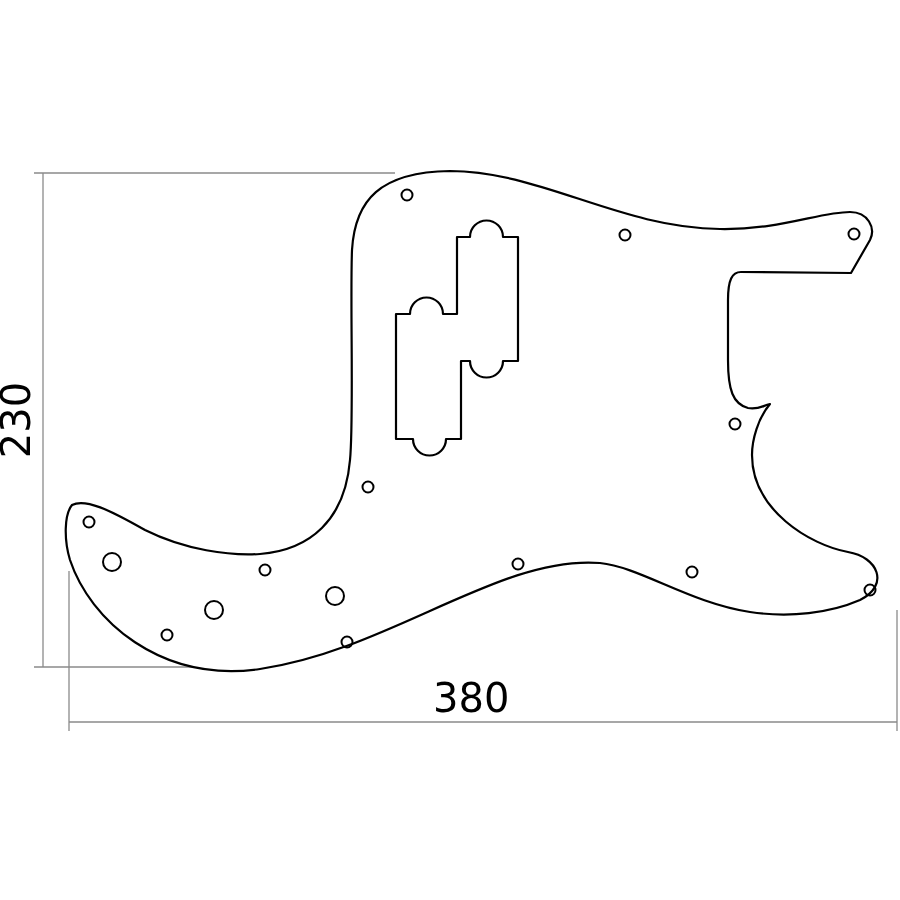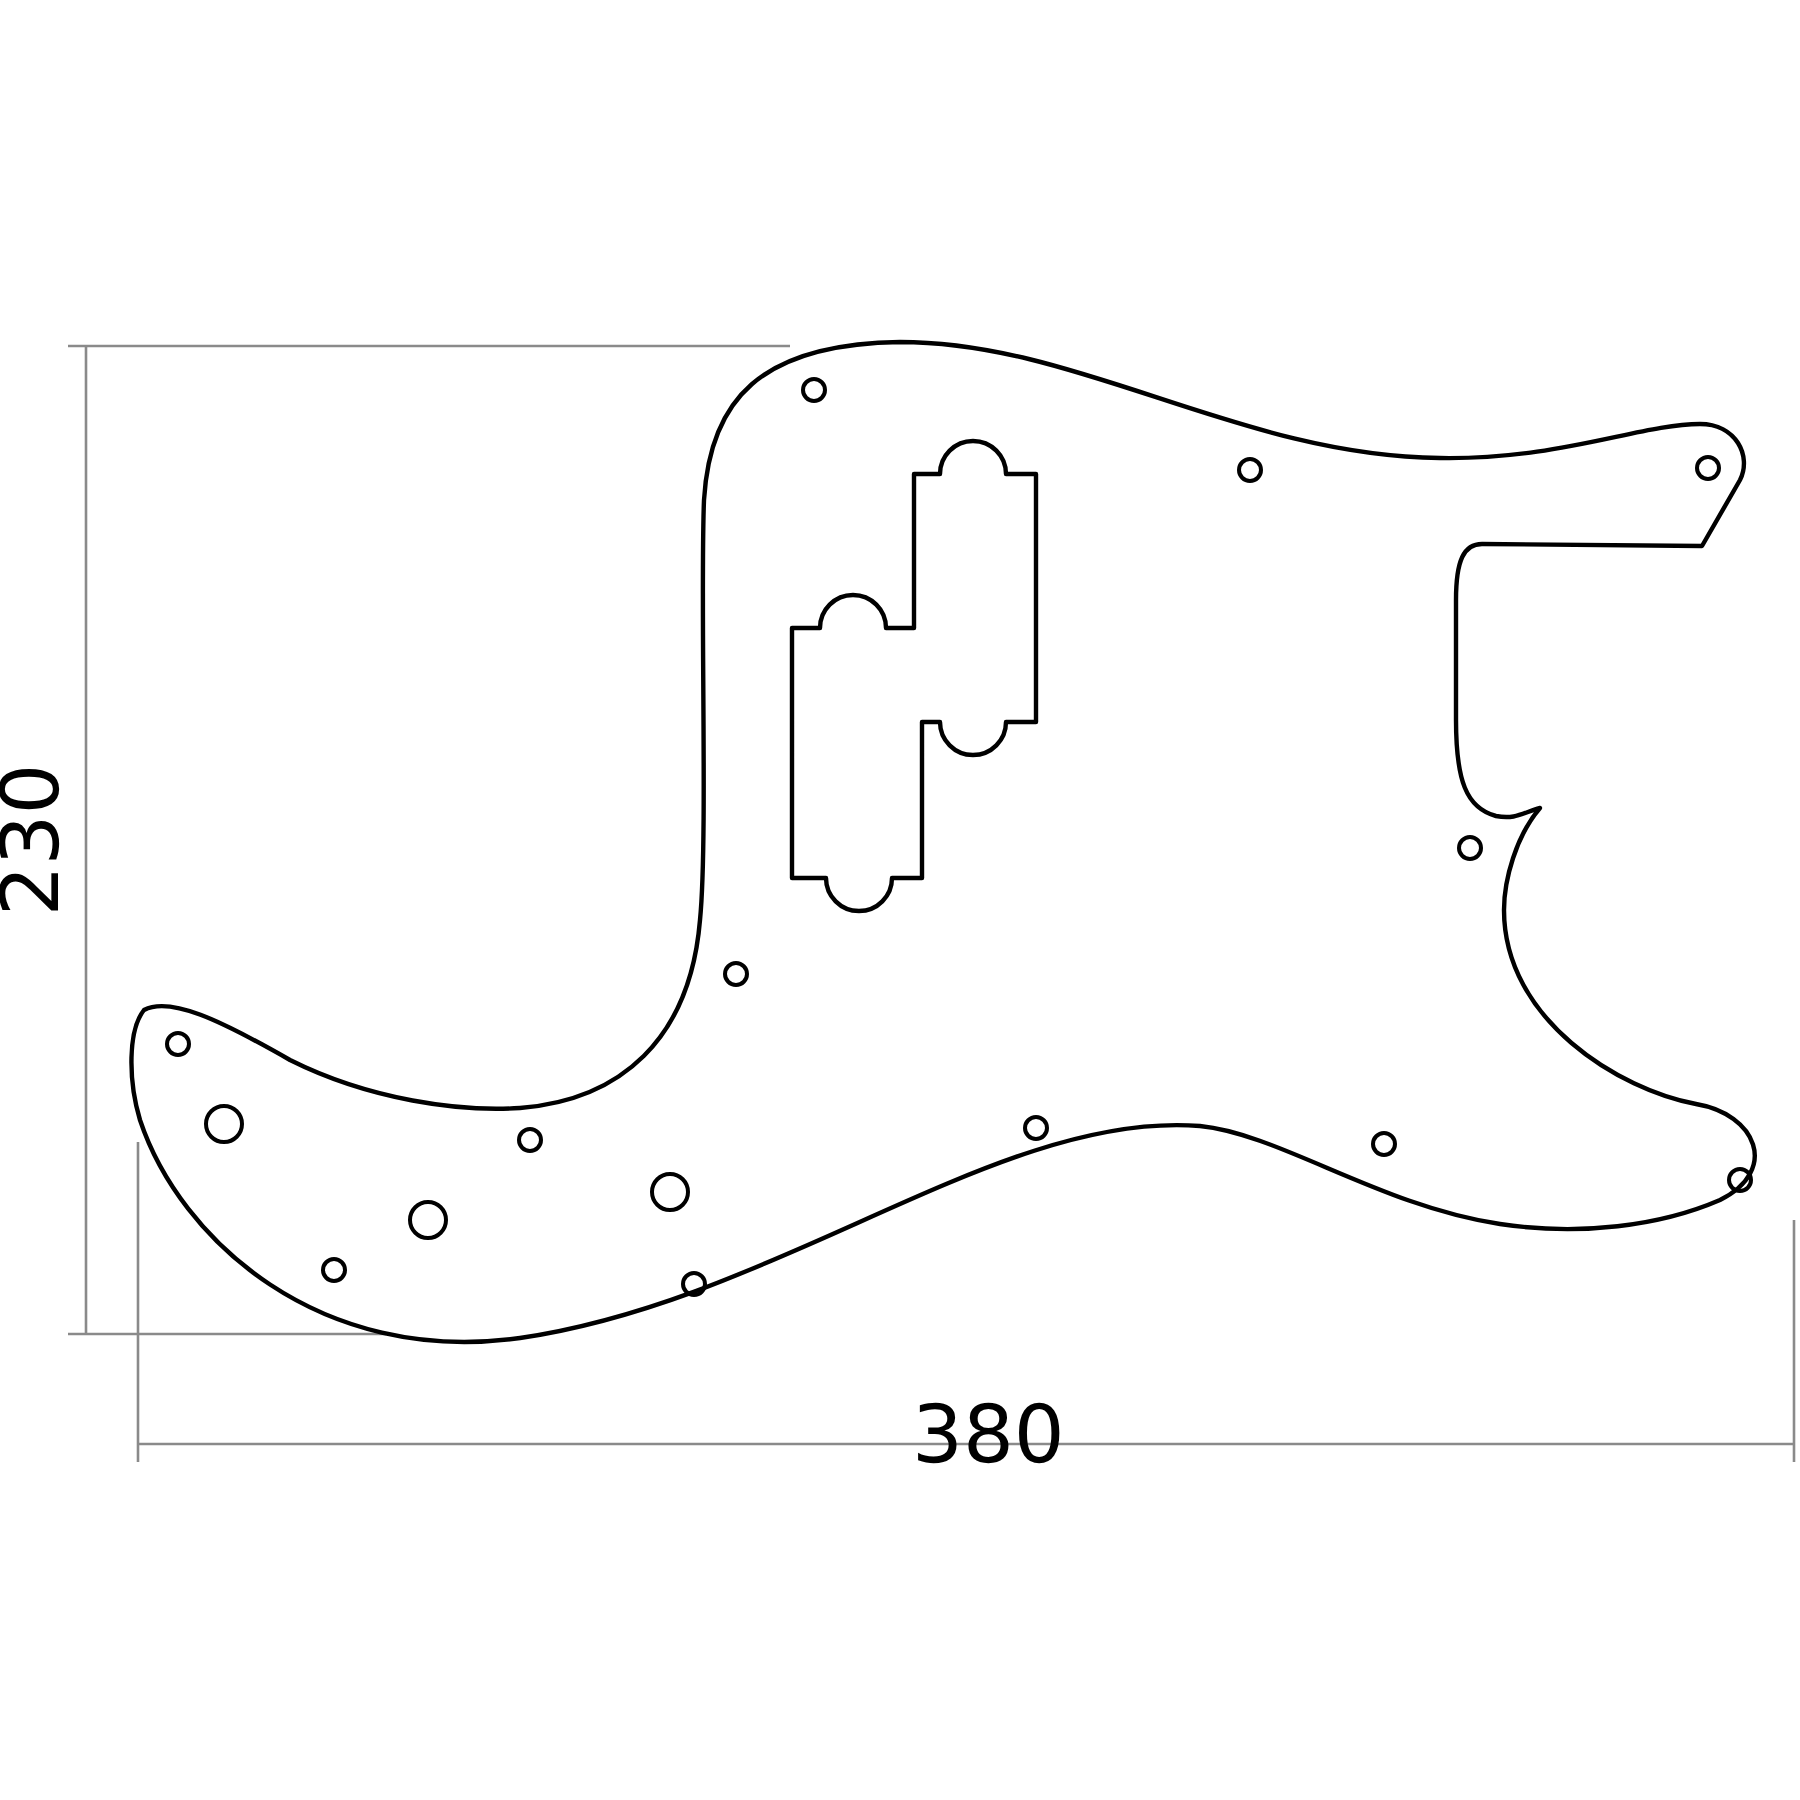--- a/index.html
+++ b/index.html
@@ -2,21 +2,21 @@
 <html><head>
 <meta charset="utf-8">
 <style>
   html,body{margin:0;padding:0;background:#ffffff;}
   body{width:900px;height:900px;position:relative;overflow:hidden;font-family:"DejaVu Sans","Liberation Sans",sans-serif;}
   svg{position:absolute;left:0;top:0;}
   .outline{fill:none;stroke:#000;stroke-width:2.2;stroke-linejoin:round;}
   .hole{fill:none;stroke:#000;stroke-width:2;}
   .dim{stroke:#8a8a8a;stroke-width:1.3;fill:none;}
   .dimtext{position:absolute;color:#000;font-size:40px;line-height:1;}
-  #dim-h{left:456px;top:678px;margin-top:20px;}
+  #dim-h{left:433px;top:678px;}
   #dim-v{left:-22px;top:400px;transform:rotate(-90deg);transform-origin:center;}
 </style>
 </head>
 <body>
 
 <svg width="900" height="900" viewBox="0 0 900 900">
 
   <g>
     <line class="dim" x1="34" y1="173" x2="395" y2="173"></line>
     <line class="dim" x1="43" y1="173" x2="43" y2="667"></line>

